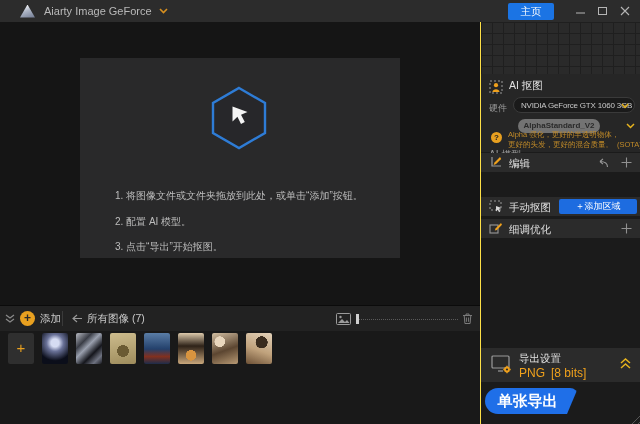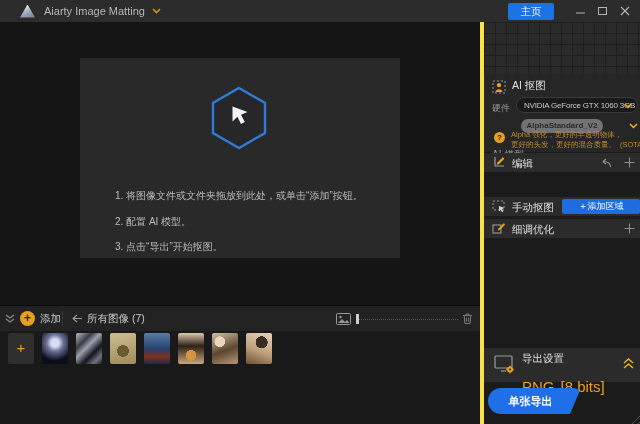--- a/index.html
+++ b/index.html
@@ -52,21 +52,21 @@
   .t-jelly  { background:radial-gradient(circle at 50% 32%,#d6dcf2 0 16%,#6a7298 34%,#0b0e1a 72%); }
   .t-shards { background:linear-gradient(135deg,#b9bcc4 0%,#3a3d46 28%,#9aa0ae 44%,#15161c 66%,#6e7280 84%,#1a1b22 100%); }
   .t-bike   { background:radial-gradient(circle at 50% 58%,#6b5b33 0 26%,rgba(0,0,0,0) 27%),linear-gradient(170deg,#cdbc8d,#9e8c5c); }
   .t-forest { background:linear-gradient(180deg,#5a7da6 0%,#23406b 52%,#82301f 76%,#1c2c4a 100%); }
   .t-bouquet{ background:radial-gradient(circle at 50% 72%,#d8943f 0 20%,rgba(0,0,0,0) 21%),linear-gradient(180deg,#dcc9ab 0%,#2e2218 42%,#c9a77b 100%); }
   .t-flower1{ background:radial-gradient(circle at 30% 28%,#e8d6bd 0 18%,rgba(0,0,0,0) 19%),linear-gradient(160deg,#d3bfa2 0%,#5c4631 55%,#b89a74 100%); }
   .t-flower2{ background:radial-gradient(circle at 60% 30%,#3a2c1e 0 22%,rgba(0,0,0,0) 23%),linear-gradient(200deg,#e3d2ba 0%,#c0a27c 55%,#6d5136 100%); }
 
   
   #sidebar { position:absolute; left:480px; top:22px; width:160px; height:402px; background:#1b1b1b;
-             border-left:4px solid #fde047; }
+             border-left:1px solid #fde047; }
   .checker { position:absolute; left:0; top:0; width:160px; height:52px; background-color:#2a2a2a;
              background-image:linear-gradient(#1f1f1f 1px,rgba(0,0,0,0) 1px),
                               linear-gradient(90deg,#1f1f1f 1px,rgba(0,0,0,0) 1px);
              background-size:11px 11px; }
   .ai-block { position:absolute; left:0; top:52px; width:160px; height:78px; background:#262626; }
   .sec-ic { position:absolute; left:8px; }
   .sec-title { position:absolute; left:28px; font-size:10.5px; color:#e0e0e0; }
   .hw-label { position:absolute; left:8px; top:28px; font-size:9px; color:#9a9a9a; }
   .hw-select { position:absolute; left:32px; top:23px; width:122px; height:16px; background:#1a1a1a;
                border:1px solid #3a3a3a; border-radius:8px; }
@@ -91,45 +91,45 @@
   .row-r1 { position:absolute; right:32px; top:4px; }
   .row-r2 { position:absolute; right:9px; top:4px; }
   .ai-bracket { position:absolute; left:8px; top:4px; font-size:9px; color:#9a9a9a; }
   .ai-bracket b { color:#f0a11c; font-size:7.5px; font-weight:bold; }
   .add-region { position:absolute; right:4px; top:2px; width:78px; height:15px; background:#1d6ce0;
                 border-radius:2px; color:#fff; font-size:9px; line-height:15px; text-align:center; }
 
   .export-row { position:absolute; left:0; top:326px; width:160px; height:34px; background:#2b2b2b; }
   .export-ic { position:absolute; left:10px; top:7px; }
   .export-title { position:absolute; left:38px; top:4px; font-size:10.5px; color:#e0e0e0; }
-  .export-sub { position:absolute; left:38px; top:30px; font-size:15px; color:#f0a11c; }
+  .export-sub { position:absolute; left:38px; top:18px; font-size:12px; color:#f0a11c; }
   .export-sub .bits { margin-left:6px; }
   .export-collapse { position:absolute; right:10px; top:10px; }
 
   .btn-single { position:absolute; left:4px; top:366px; width:93px; height:26px; background:#1f6fe8;
                 border-radius:13px 8px 4px 13px; clip-path:polygon(0 0,100% 0,calc(100% - 11px) 100%,0 100%);
-                color:#fff; font-size:11px; font-weight:bold; line-height:26px; text-align:center;
+                color:#fff; font-size:15px; font-weight:bold; line-height:26px; text-align:center;
                 padding-right:8px; }
   .btn-batch { position:absolute; left:99px; top:366px; width:58px; height:26px; background:#2e3ed6;
                border-radius:4px 8px 8px 4px; clip-path:polygon(10px 0,100% 0,100% 100%,0 100%);
                color:#fff; font-size:10.5px; font-weight:bold; line-height:26px; text-align:center;
                padding-left:5px; }
   .resize-grip { position:absolute; right:0; bottom:0; width:12px; height:12px;
                  background:repeating-linear-gradient(135deg,rgba(0,0,0,0) 0 3px,#555 3px 4px);
                  clip-path:polygon(100% 0,100% 100%,0 100%); }
   svg { display:block; }
 </style>
 </head>
 <body>
 
 <div id="app">
 
   <div id="titlebar">
     <div class="logo"></div>
-    <div class="app-title">Aiarty Image Matting</div>
+    <div class="app-title">Aiarty Image GeForce</div>
     <div class="title-caret">
       <svg width="9" height="6">
           <polyline points="1,1 4.5,4.5 8,1" fill="none" stroke="#d89020" stroke-width="1.6"></polyline>
         </svg>
     </div>
     <div class="tb-spacer"></div>
     <div class="home-btn">主页</div>
     <div class="win-btn">
       <svg width="10" height="10">
           <line x1="0" y1="7" x2="9" y2="7" stroke="#b5b5b5" stroke-width="1"></line>

